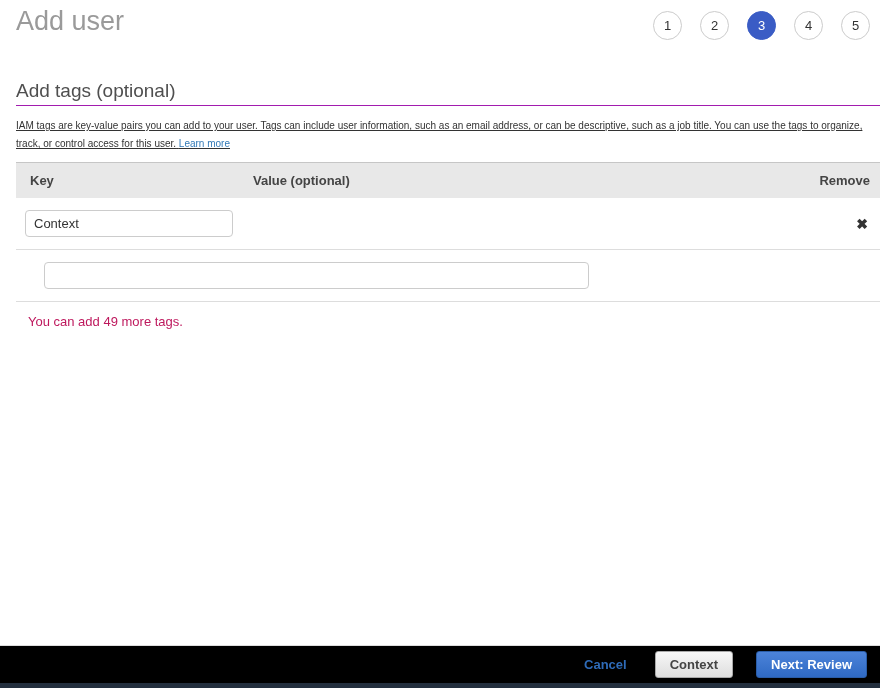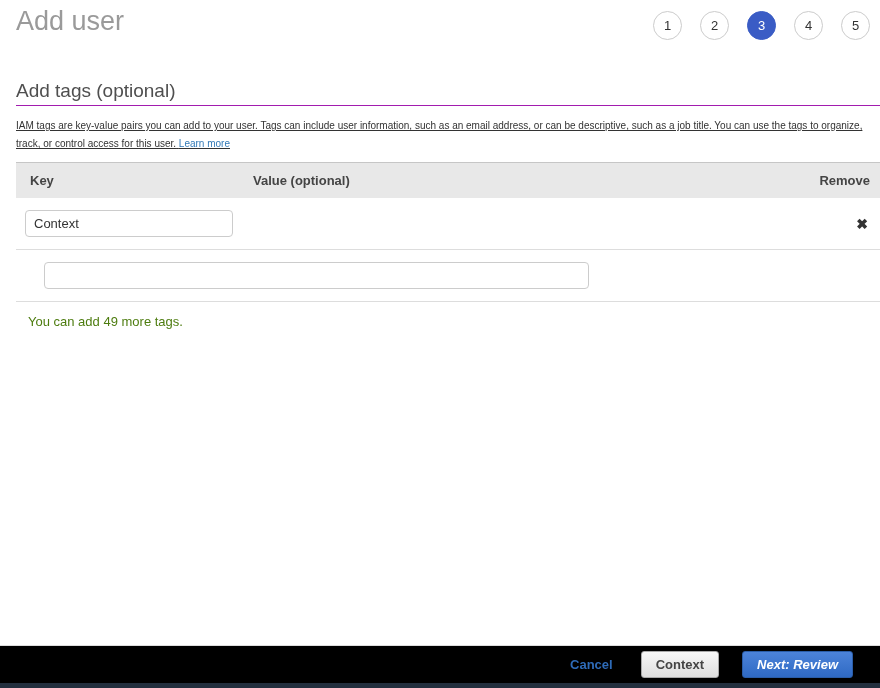--- a/index.html
+++ b/index.html
@@ -31,34 +31,34 @@
   .col-remove{ width:74px; text-align:right; padding-right:10px; }
   .trow { display:flex; align-items:center; height:52px; border-bottom:1px solid #ddd; }
   .trow input { height:27px; border:1px solid #ccc; border-radius:4px; padding:0 8px;
     font-size:13px; color:#333; font-family:"Liberation Sans", sans-serif; outline:none; }
   .trow input::placeholder { color:#999; font-style:italic; }
   .key-input   { margin-left:9px;  width:208px; }
   .value-input { margin-left:28px; width:545px; }
   .cell-remove { flex:1; text-align:right; padding-right:12px; }
   .remove-btn { background:none; border:none; font-size:14px; font-weight:bold;
     color:#333; cursor:pointer; line-height:1; }
-  .note { padding:12px 0 0 12px; font-size:13px; color:#4d7c0f; }
+  .note { padding:12px 0 0 12px; font-size:13px; color:#be185d; }
 
   
   .footer { position:absolute; left:0; right:0; bottom:5px; height:38px;
     background:#000000; border-top:1px solid #ddd; display:flex; align-items:center;
     justify-content:flex-end; }
   .cancel-link { color:#2e6bb8; font-weight:bold; font-size:13px; margin-right:28px;
     text-decoration:none; cursor:pointer; }
   .btn { font-size:13px; font-weight:bold; height:27px; padding:0 14px;
     border-radius:3px; cursor:pointer; font-family:"Liberation Sans", sans-serif; }
   .btn-default { background:linear-gradient(#f7f7f7,#dedede); border:1px solid #a8a8a8;
     color:#444; margin-right:23px; }
   .btn-primary { background:linear-gradient(#4c83d9,#2f6ac4); border:1px solid #2a5da8;
-    color:#fff; margin-right:27px;font-style:italic; }
+    color:#fff; margin-right:13px; }
   .dark-strip { position:absolute; left:0; right:0; bottom:0; height:5px; background:#232f3e; }
 </style>
 </head>
 <body>
 
 <div class="topbar">
   <div class="page-title">Add user</div>
   <div class="steps">
     <div class="step">1</div>
     <div class="step">2</div>

